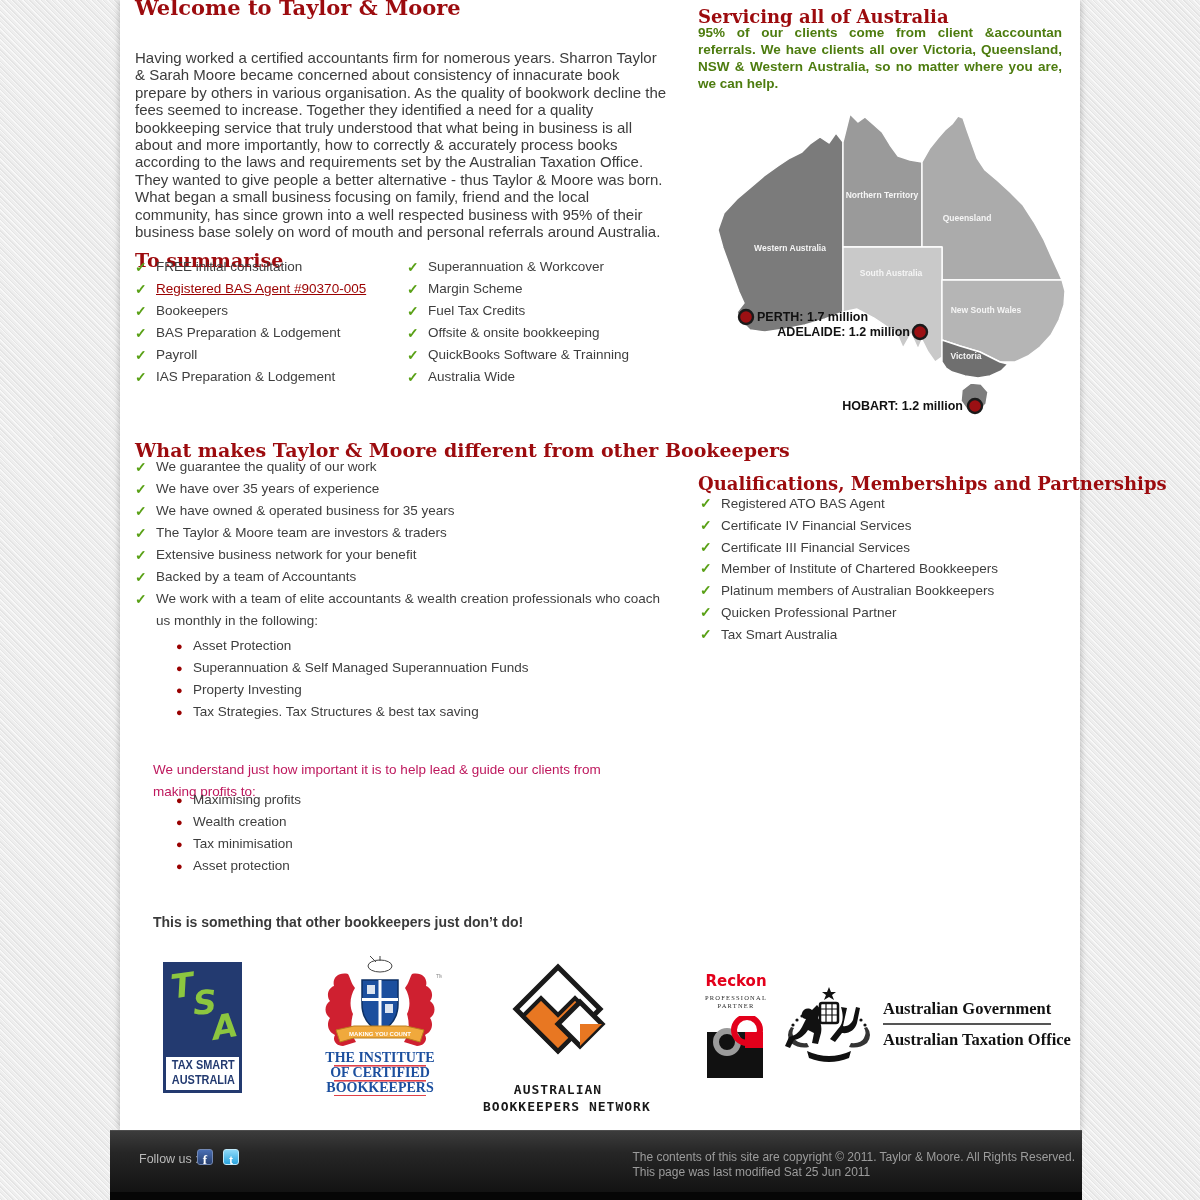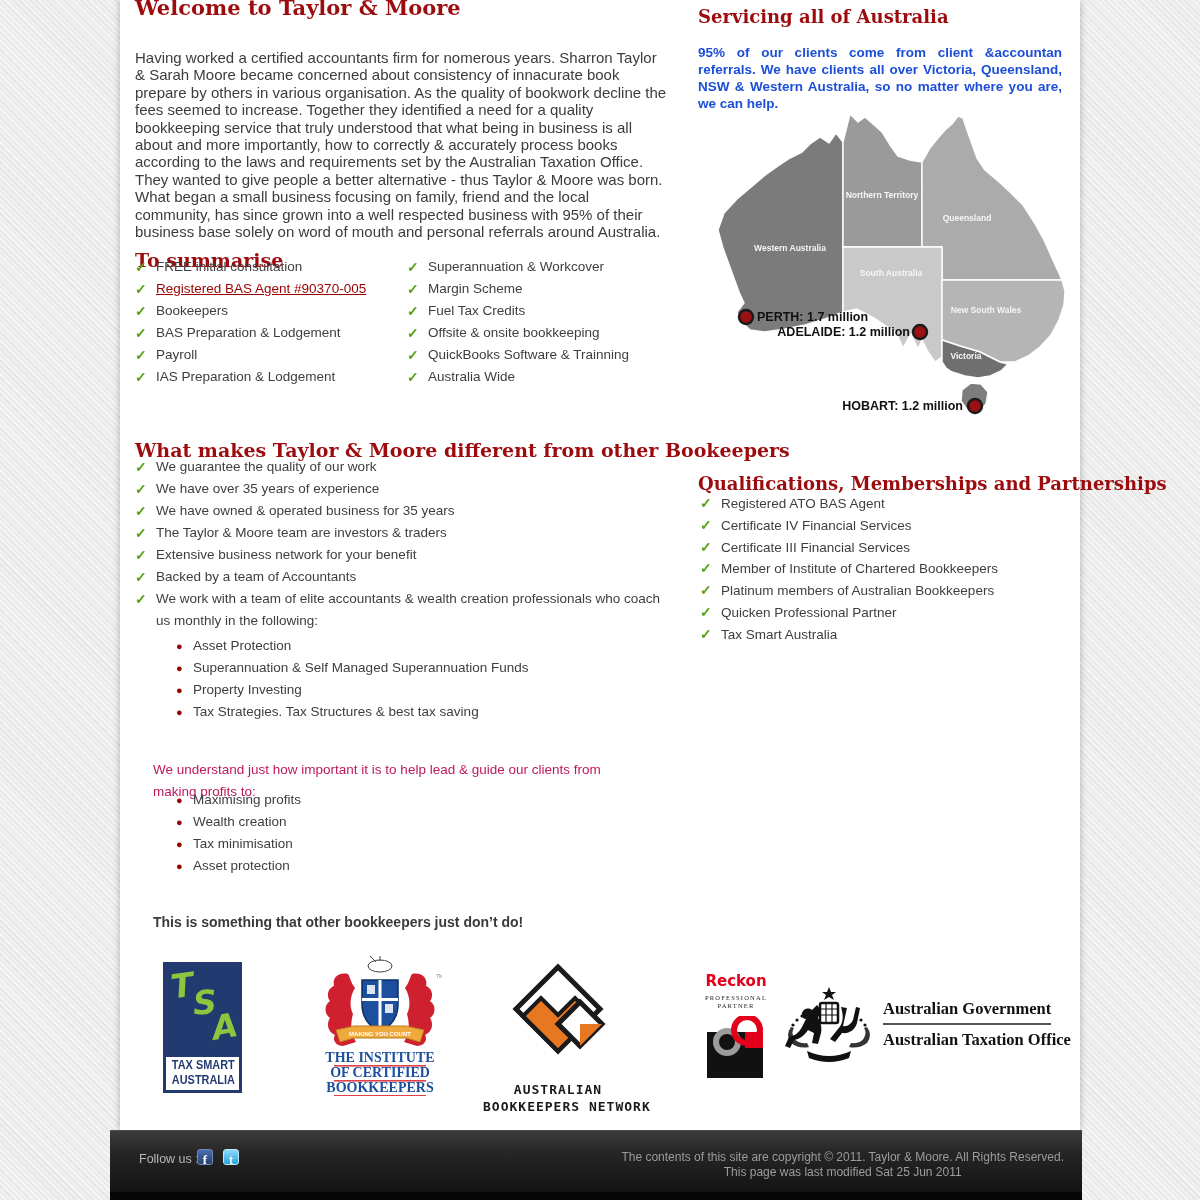--- a/index.html
+++ b/index.html
@@ -18,22 +18,22 @@
   #servicing-heading{left:578px;top:-9px;font-size:18px;}
   #summarise-heading{left:15px;top:233px;font-size:19px;}
   #different-heading{left:15px;top:423px;font-size:19px;}
   #quals-heading{left:578px;top:458px;font-size:18px;}
 
   #intro{
     position:absolute;left:15px;top:34px;width:532px;
     font-size:15px;line-height:17.4px;color:#3c3c3c;text-align:left;
   }
   #servicing-p{
-    position:absolute;left:578px;top:30px;width:364px;
-    font-size:13.5px;line-height:17px;color:#1d4ed8;font-weight:bold;text-align:justify;
+    position:absolute;left:578px;top:10px;width:364px;
+    font-size:13.5px;line-height:17px;color:#4d7c0f;font-weight:bold;text-align:justify;
   }
 
   ul.checklist{list-style:none;margin:0;padding:0;position:absolute;font-size:13.5px;color:#3e3e3e;}
   ul.checklist li{position:relative;padding-left:21px;line-height:22px;}
   .check{position:absolute;left:0;top:0;color:#5aa117;font-weight:bold;font-size:14px;}
   a.red-link{color:#9b0000;text-decoration:underline;}
 
   #summary-cols{position:absolute;left:15px;top:256px;width:545px;display:flex;}
   #summary-cols ul{position:static;flex:0 0 272px;}
   #diff-list{left:15px;top:456px;width:528px;}
@@ -82,21 +82,21 @@
     background:linear-gradient(180deg,#3c3c3c 0%,#262626 35%,#131313 100%);
     border-top:1px solid #4e4e4e;box-sizing:border-box;
   }
   #footer-bottom{position:absolute;left:110px;top:1192px;width:972px;height:8px;background:#060606;}
   #follow{position:absolute;left:29px;top:21px;color:#b9b9b9;font-size:12.5px;}
   .soc{position:absolute;top:18px;width:16px;height:16px;border-radius:3px;text-align:center;box-sizing:border-box;}
   #fb-icon{left:87px;background:linear-gradient(#4a6fb5,#28406f);border:1px solid #7288b4;}
   #fb-icon span{color:#fff;font-family:"Liberation Serif",serif;font-weight:bold;font-size:13px;line-height:15px;}
   #tw-icon{left:113px;background:linear-gradient(#8edafa,#2ba4de);border:1px solid #bfe9fb;}
   #tw-icon span{color:#fff;font-weight:bold;font-size:11px;line-height:14px;}
-  #copyright{position:absolute;right:18px;top:19px;text-align:center;color:#9c9c9c;font-size:12px;line-height:15px;}
+  #copyright{position:absolute;right:7px;top:19px;text-align:left;color:#9c9c9c;font-size:12px;line-height:15px;}
 </style>
 </head>
 <body>
 
 <div id="content-box">
 
   <h1 class="h-red" id="welcome-heading">Welcome to Taylor &amp; Moore</h1>
   <p id="intro">Having worked a certified accountants firm for nomerous years. Sharron Taylor &amp; Sarah Moore became concerned about consistency of innacurate book prepare by others in various organisation. As the quality of bookwork decline the fees seemed to increase. Together they identified a need for a quality bookkeeping service that truly understood that what being in business is all about and more importantly, how to correctly &amp; accurately process books according to the laws and requirements set by the Australian Taxation Office. They wanted to give people a better alternative - thus Taylor &amp; Moore was born. What began a small business focusing on family, friend and the local community, has since grown into a well respected business with 95% of their business base solely on word of mouth and personal referrals around Australia.</p>
 
   <h2 class="h-red" id="summarise-heading">To summarise</h2>

